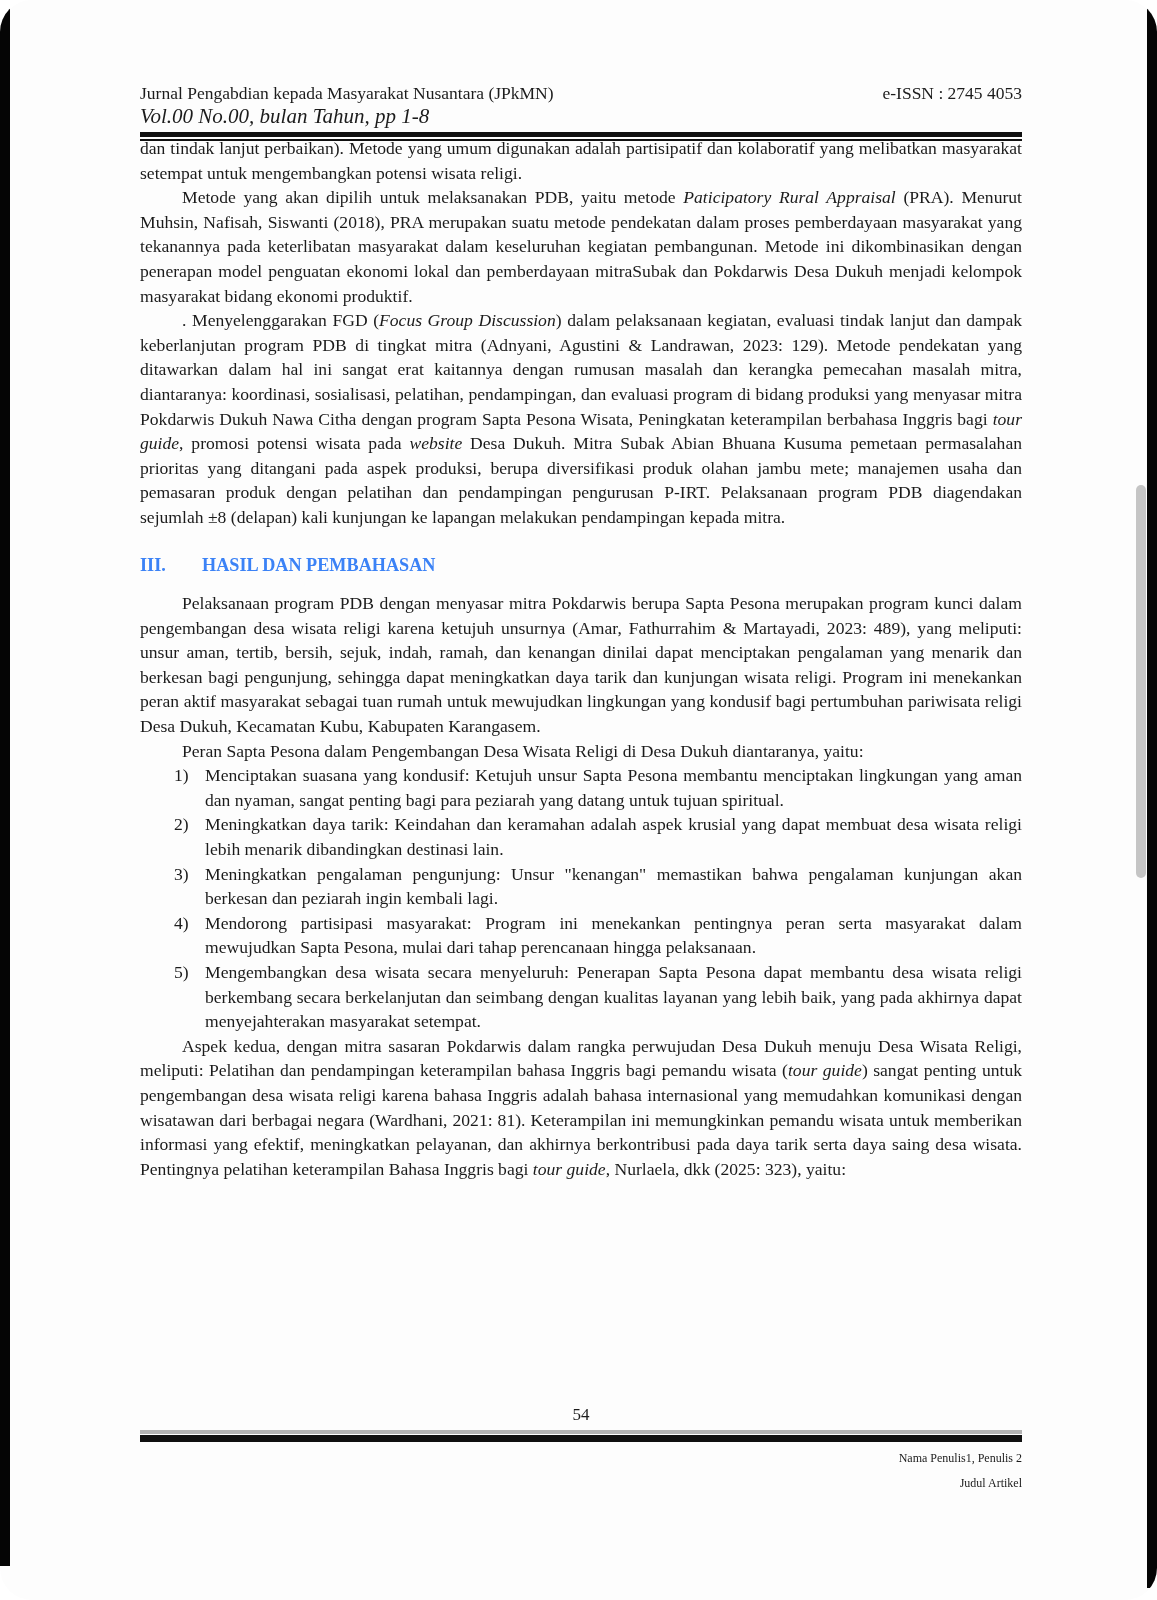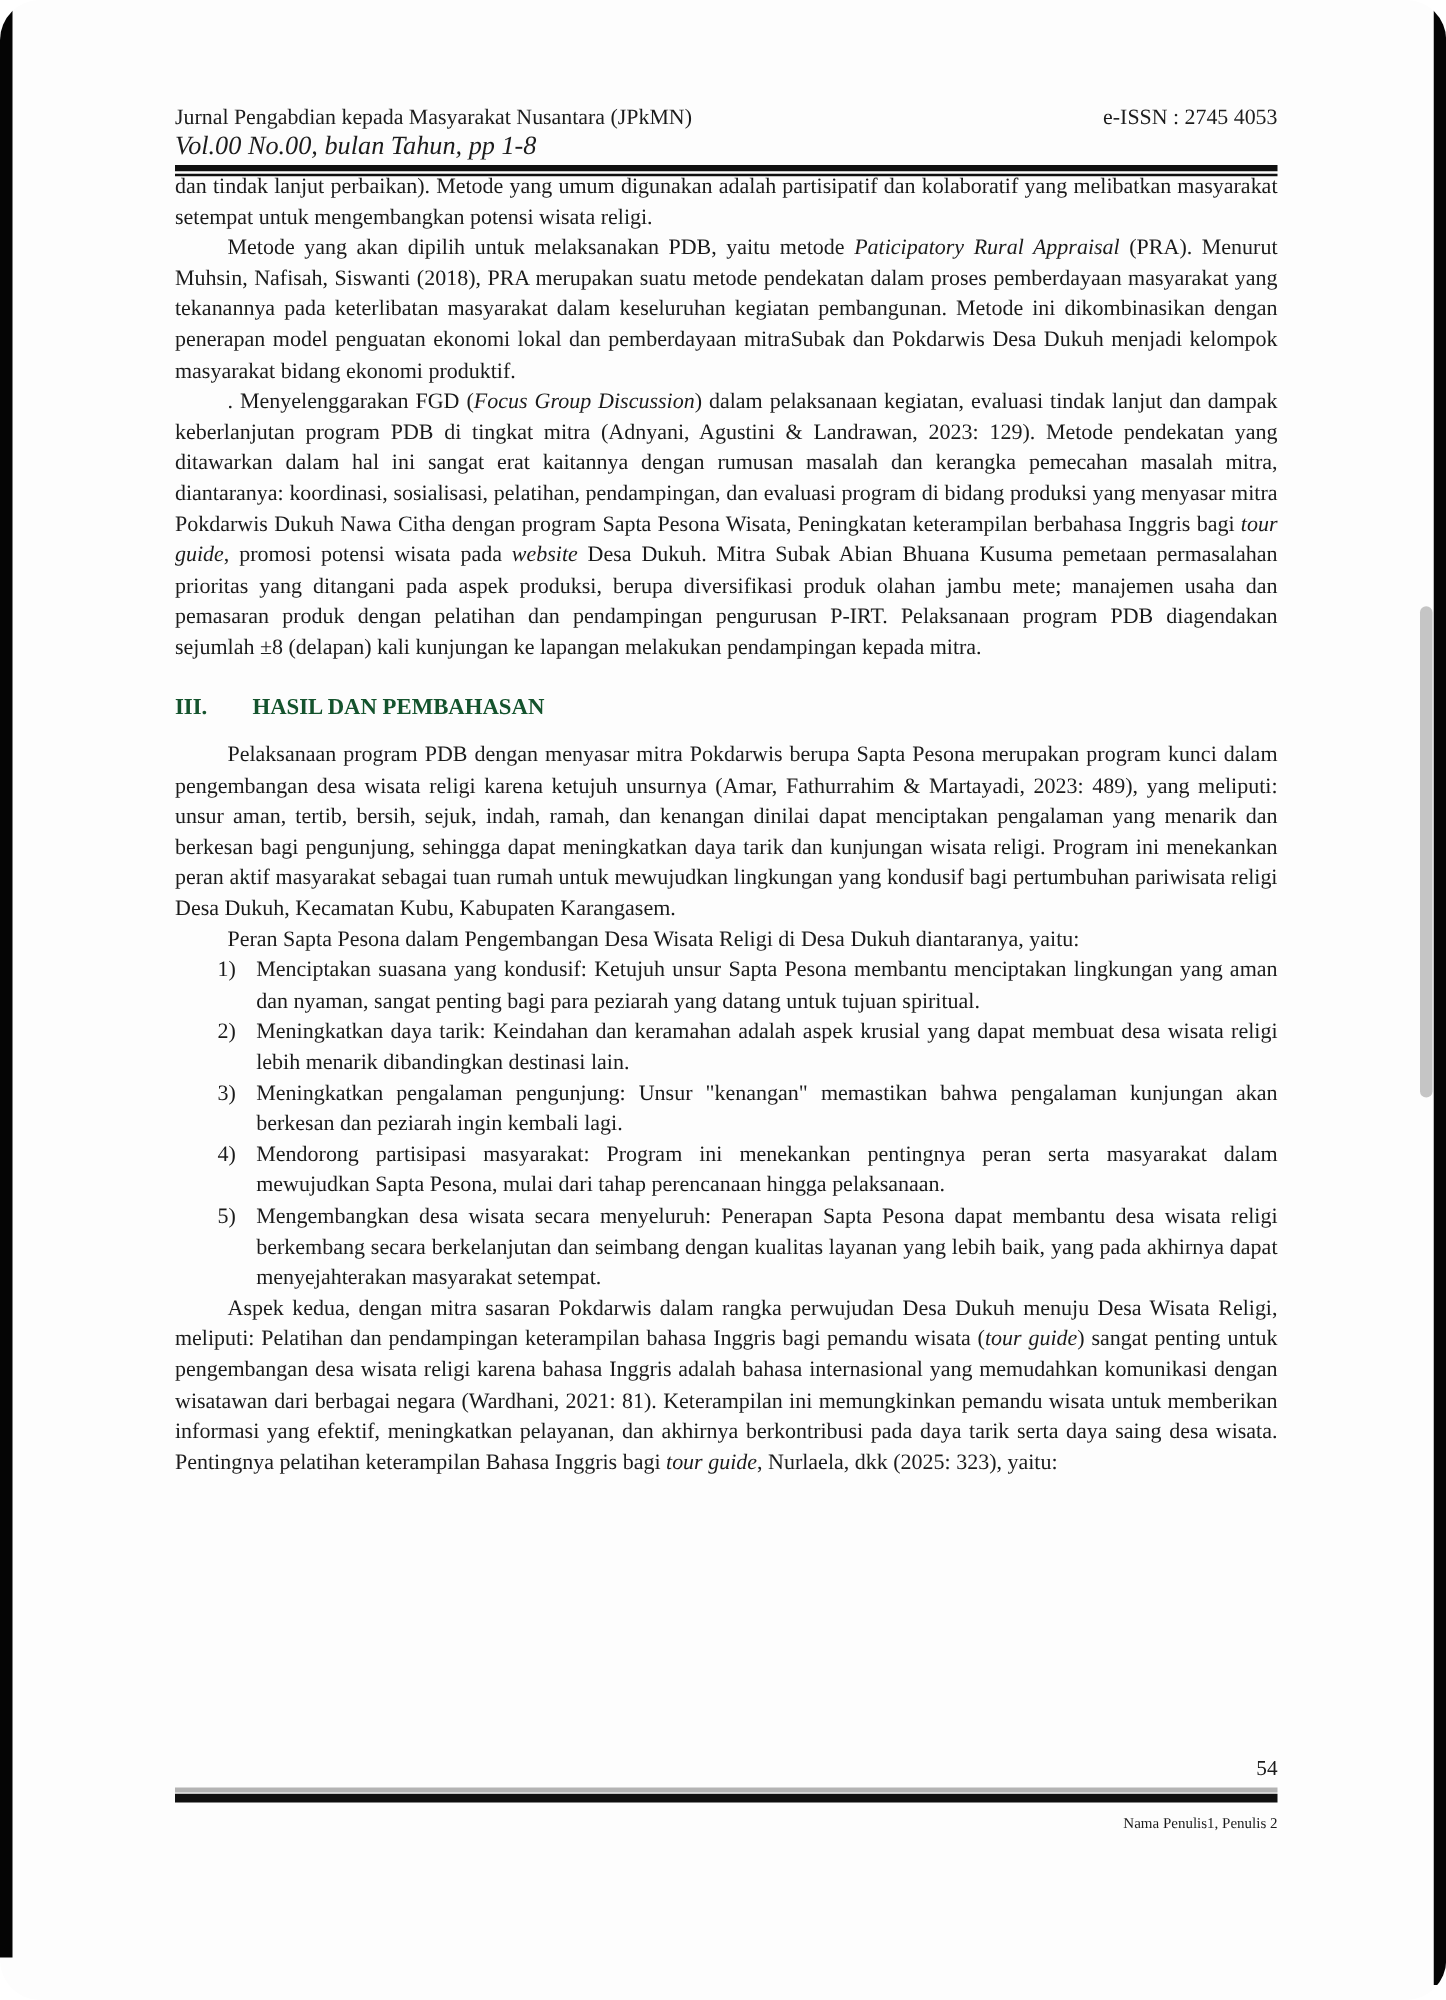--- a/index.html
+++ b/index.html
@@ -25,29 +25,29 @@
 
   .article {
     position:absolute; left:140px; top:136px; width:882px;
     font-size:17.6px; line-height:24.6px; color:#1b1b1b;
     text-align:justify;
   }
   .para { margin:0; }
   .para.indent { text-indent:42px; }
   .para em, .item-text em { font-style:italic; }
 
-  .section-heading { margin:23px 0 14px 0; font-weight:bold; font-size:18.2px; color:#14532d; }
+  .section-heading { margin:23px 0 14px 0; font-weight:bold; font-size:18.2px; color:#3b82f6; }
   .heading-number { display:inline-block; width:62px; }
 
   .list-item { display:flex; margin:0; padding-left:34px; }
   .item-num { flex:0 0 31px; }
   .item-text { flex:1; text-align:justify; }
 
   .page-footer { position:absolute; left:140px; top:1404px; width:882px; color:#1b1b1b; }
-  .page-number { text-align:right; font-size:17px; line-height:22px; }
+  .page-number { text-align:center; font-size:17px; line-height:22px; }
   .footer-rule { margin-top:4px; height:1px; border-top:4px solid #b3b3b3; border-bottom:7px solid #101010; }
   .footer-author, .footer-title { text-align:right; font-size:12px; line-height:24.5px; }
   .footer-author { margin-top:4px; }
 </style>
 </head>
 <body>
 
 <div class="viewport">
   <div class="edge-left"></div>
   <div class="edge-right"></div>
@@ -89,14 +89,15 @@
         <span class="item-num">5)</span>
         <div class="item-text"><span>Mengembangkan desa wisata secara menyeluruh: Penerapan Sapta Pesona dapat membantu desa wisata religi berkembang secara berkelanjutan dan seimbang dengan kualitas layanan yang lebih baik, yang pada akhirnya dapat menyejahterakan masyarakat setempat.</span></div>
       </div>
       <p class="para indent"><span>Aspek kedua, dengan mitra sasaran Pokdarwis dalam rangka perwujudan Desa Dukuh menuju Desa Wisata Religi, meliputi: Pelatihan dan pendampingan keterampilan bahasa Inggris bagi pemandu wisata (</span><em>tour guide</em><span>) sangat penting untuk pengembangan desa wisata religi karena bahasa Inggris adalah bahasa internasional yang memudahkan komunikasi dengan wisatawan dari berbagai negara (Wardhani, 2021: 81). Keterampilan ini memungkinkan pemandu wisata untuk memberikan informasi yang efektif, meningkatkan pelayanan, dan akhirnya berkontribusi pada daya tarik serta daya saing desa wisata. Pentingnya pelatihan keterampilan Bahasa Inggris bagi </span><em>tour guide</em><span>, Nurlaela, dkk (2025: 323), yaitu:</span></p>
     </main>
 
   <footer class="page-footer">
     <div class="page-number">54</div>
     <div class="footer-rule"></div>
     <div class="footer-author">Nama Penulis1, Penulis 2</div>
+    <div class="footer-title">Judul Artikel</div>
   </footer>
 </div>
 
 </body></html>

